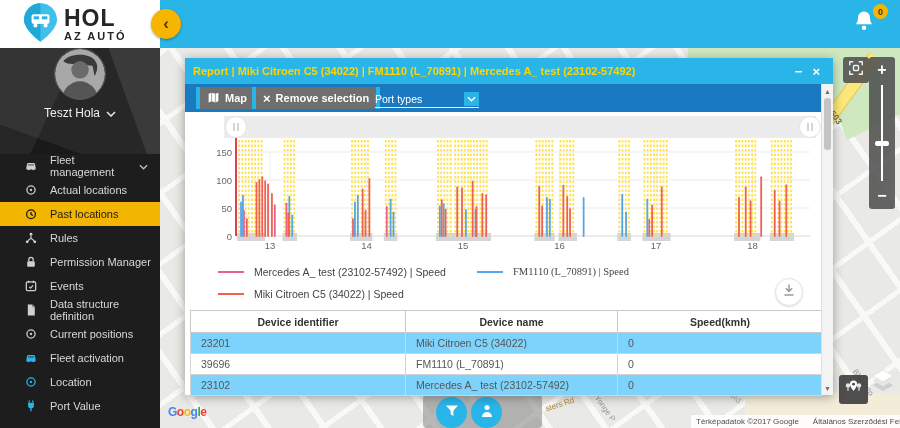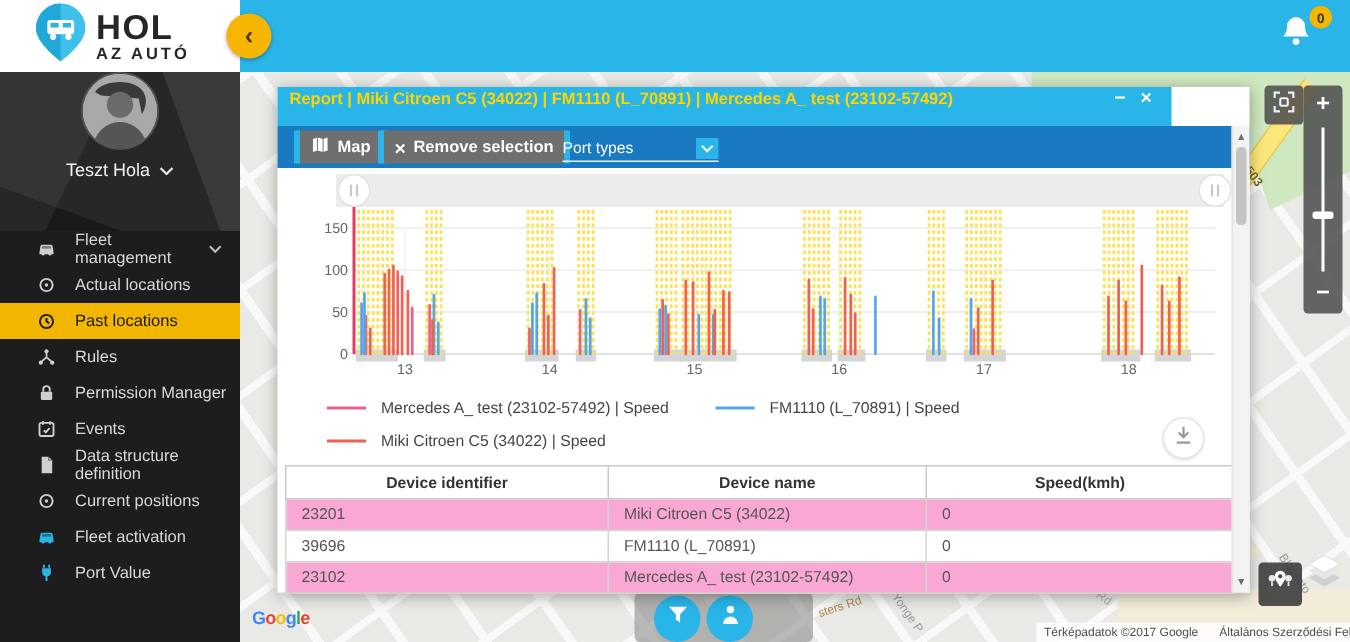--- a/index.html
+++ b/index.html
@@ -63,21 +63,21 @@
   #marker-btn{left:679px;top:327px;width:29px;height:29px;background:rgba(64,64,64,.92);display:flex;align-items:center;justify-content:center;cursor:pointer}
   #layers-btn{left:708px;top:317px;width:30px;height:30px;background:transparent;cursor:pointer}
   #filter-box{left:263px;top:347px;width:119px;height:33px;background:rgba(140,140,140,.6);border-radius:4px;z-index:6}
   .round-cyan{position:absolute;top:2px;width:31px;height:31px;border-radius:50%;background:#2ab5e8;display:flex;align-items:center;justify-content:center;cursor:pointer}
   #google-logo{left:8px;top:357px;font-size:12px;font-weight:700;letter-spacing:-.5px;z-index:6;cursor:pointer}
   #attribution{left:531px;top:367px;height:13px;background:rgba(255,255,255,.85);z-index:6;display:flex;align-items:center;gap:14px;
     padding:0 5px;font-size:8px;color:#4d4d4d;white-space:nowrap}
 
   
   #panel{left:185px;top:58px;width:648px;height:337px;background:#fff;z-index:5;box-shadow:0 2px 10px rgba(0,0,0,.35)}
-  #panel-header{left:0;top:0;width:596px;height:26px;background:#2ab5e8;display:flex;align-items:flex-end;padding:12px 8px}
+  #panel-header{left:0;top:0;width:648px;height:26px;background:#2ab5e8;display:flex;align-items:center;padding:12px 8px}
   #panel-title{color:#ffd400;font-size:11px;font-weight:700}
   #panel-min,#panel-close{color:#fff;font-size:13px;font-weight:700;cursor:pointer;padding:0 5px}
   #panel-min{margin-left:auto}
   #panel-toolbar{left:0;top:26px;width:648px;height:28px;background:#1979c1}
   .tool-btn{position:absolute;top:3px;height:22px;background:#6f6f6f;border-left:4px solid #2ab5e8;border-right:4px solid #2ab5e8;
     color:#fff;font-size:11px;font-weight:700;display:flex;align-items:center;gap:5px;padding:0 7px;cursor:pointer}
   #map-btn{left:11px}
   #remove-btn{left:67px}
   #porttypes-dd{position:absolute;left:190px;top:6px;width:104px;height:18px;border-bottom:1px solid rgba(255,255,255,.9);
     color:#fff;font-size:10.5px;display:flex;align-items:center;cursor:pointer}
@@ -87,21 +87,21 @@
   svg text{font-family:"Liberation Sans",sans-serif}
 
   .legend-entry{position:absolute;display:flex;align-items:center;font-size:10.5px;color:#444}
   .legend-swatch{width:26px;height:2px;margin-right:10px}
   #download-btn{left:590px;top:220px;width:28px;height:28px;border-radius:50%;background:#fff;border:1px solid #e4e4e4;
     display:flex;align-items:center;justify-content:center;cursor:pointer;box-shadow:0 1px 2px rgba(0,0,0,.12)}
 
   #data-table{left:5px;top:252px;width:632px;border-collapse:collapse;table-layout:fixed;font-size:10.5px}
   #data-table th{border:1px solid #c9c9c9;height:22px;font-weight:700;color:#333;text-align:center}
   #data-table td{border:1px solid #d4d4d4;height:21px;color:#555;padding-left:10px}
-  #data-table tr.alt{background:#f9a8d4}
+  #data-table tr.alt{background:#7dd3fc}
 
   #panel-scroll{left:636px;top:26px;width:12px;height:311px;background:#f3f3f3;border-left:1px solid #e0e0e0}
   .scr-arrow{position:absolute;left:0;width:11px;height:12px;font-size:7px;color:#6f6f6f;display:flex;align-items:center;justify-content:center;cursor:pointer}
   #scr-thumb{position:absolute;left:2px;top:14px;width:7px;height:52px;background:#c4c4c4;border-radius:3px;cursor:pointer}
 </style>
 </head>
 <body>
 
 <div id="app">
 
@@ -387,21 +387,21 @@
         <circle cx="622" cy="13" r="10.5" fill="#fff" stroke="#e2e2e2" stroke-width="1"></circle>
         <line x1="620" x2="620" y1="9" y2="17" stroke="#c9c9c9" stroke-width="1.5"></line>
         <line x1="624" x2="624" y1="9" y2="17" stroke="#c9c9c9" stroke-width="1.5"></line>
       </svg>
 
     <div id="legend">
         <div class="legend-entry" style="left: 33px; top: 208px;">
           <span class="legend-swatch" style="background: rgb(232, 97, 140);"></span>
           <span>Mercedes A_ test (23102-57492) | Speed</span>
         </div>
-        <div class="legend-entry" style="left: 292px; top: 208px;">
+        <div class="legend-entry" style="left: 292px; top: 208px; font-family: Liberation Serif, serif;">
           <span class="legend-swatch" style="background: rgb(86, 165, 232);"></span>
           <span>FM1110 (L_70891) | Speed</span>
         </div>
         <div class="legend-entry" style="left: 33px; top: 230px;">
           <span class="legend-swatch" style="background: rgb(239, 97, 85);"></span>
           <span>Miki Citroen C5 (34022) | Speed</span>
         </div>
       </div>
 
     <div id="download-btn" class="abs">
@@ -584,20 +584,29 @@
             <svg viewBox="0 0 24 24" fill="currentColor">
               <path d="M4 15l1.2-6.6Q5.5 7 7.2 7h9.6q1.7 0 2 1.4L20 15v3h-2.2a2 2 0 0 1-3.8 0h-4a2 2 0 0 1-3.8 0H4z"></path>
               <rect x="6.8" y="8.6" width="10.4" height="3" fill="#1d1d1d" opacity=".45"></rect>
             </svg>
           </span>
           <span>Fleet activation</span>
         </div>
         <div class="side-item accent">
           <span class="mi">
             <svg viewBox="0 0 24 24" fill="none" stroke="currentColor" stroke-width="2.2">
+              <circle cx="12" cy="12" r="7"></circle>
+              <circle cx="12" cy="12" r="2" fill="currentColor" stroke="none"></circle>
+            </svg>
+          </span>
+          <span>Location</span>
+        </div>
+        <div class="side-item accent">
+          <span class="mi">
+            <svg viewBox="0 0 24 24" fill="none" stroke="currentColor" stroke-width="2.2">
               <path d="M9 6V2.5M15 6V2.5"></path>
               <path d="M7 6.5h10V11a5 5 0 0 1-10 0z" fill="currentColor" stroke="none"></path>
               <path d="M12 15.5V21"></path>
             </svg>
           </span>
           <span>Port Value</span>
         </div>
       </div>
   </div>
 

